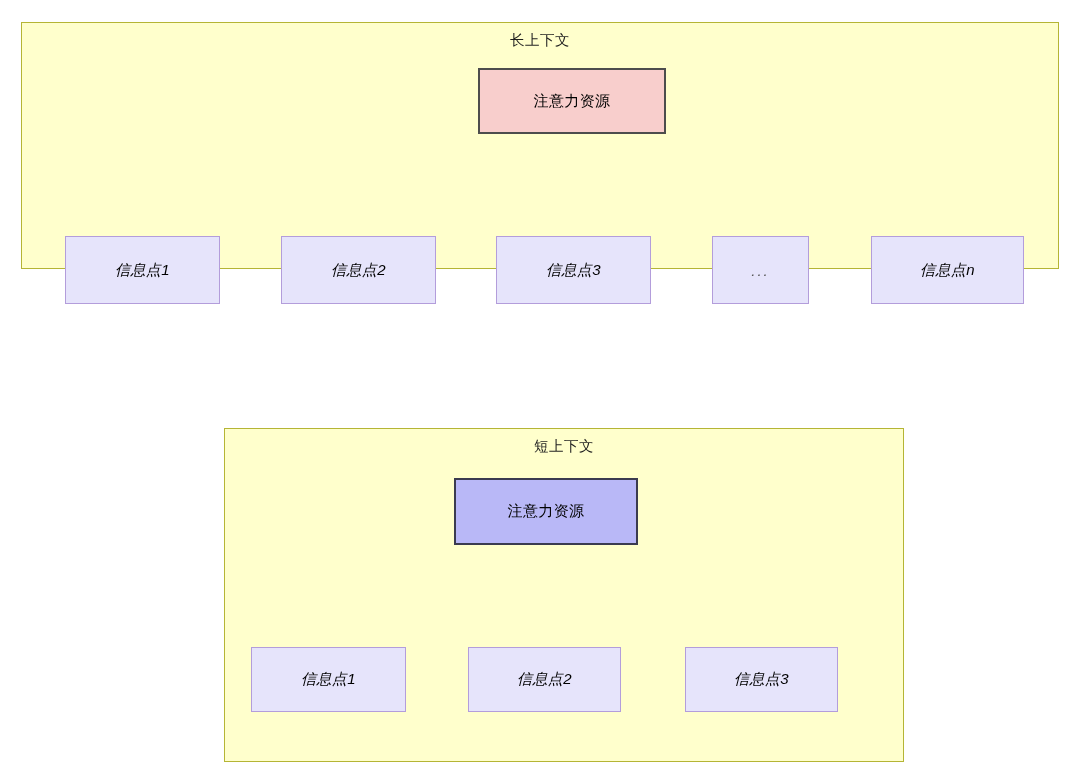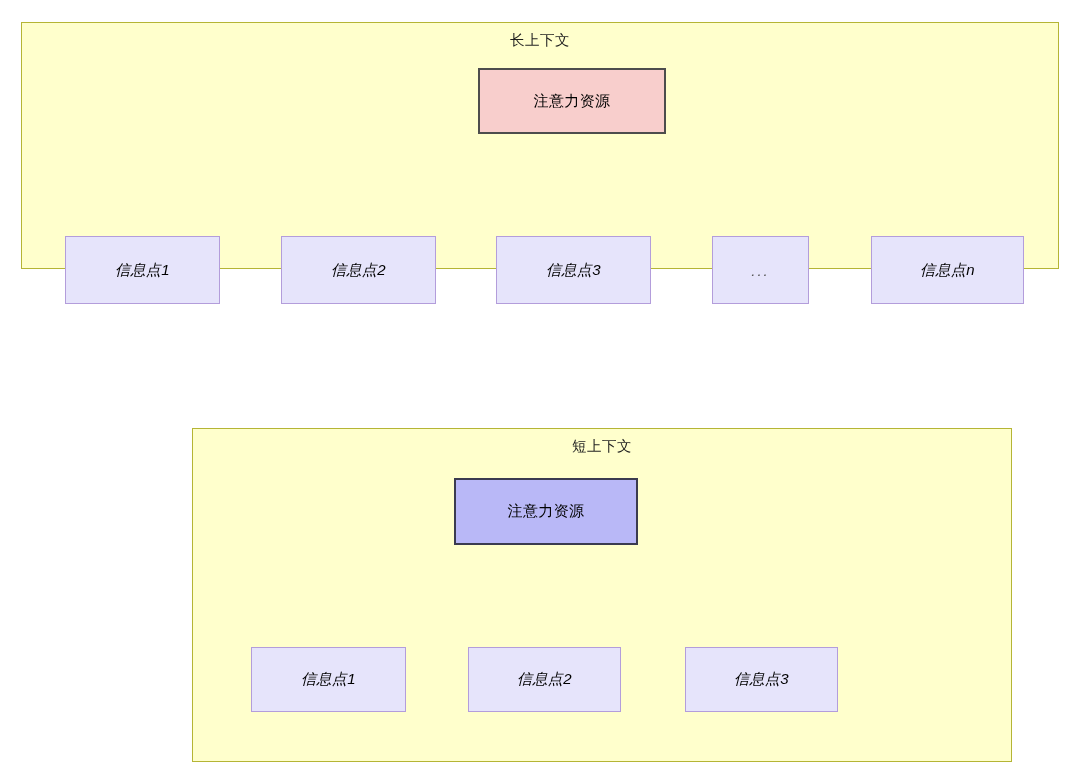--- a/index.html
+++ b/index.html
@@ -35,23 +35,23 @@
     border: 1.4px solid #b5b535;
     box-sizing: border-box;
   }
   #panel-long {
     left: 21px;
     top: 22px;
     width: 1038px;
     height: 247px;
   }
   #panel-short {
-    left: 192px;
+    left: 224px;
     top: 428px;
-    width: 820px;
+    width: 680px;
     height: 334px;
     text-decoration: underline;
   }
   .panel-title {
     position: absolute;
     left: 0;
     right: 0;
     top: 8px;
     text-align: center;
     font-size: 14.5px;

